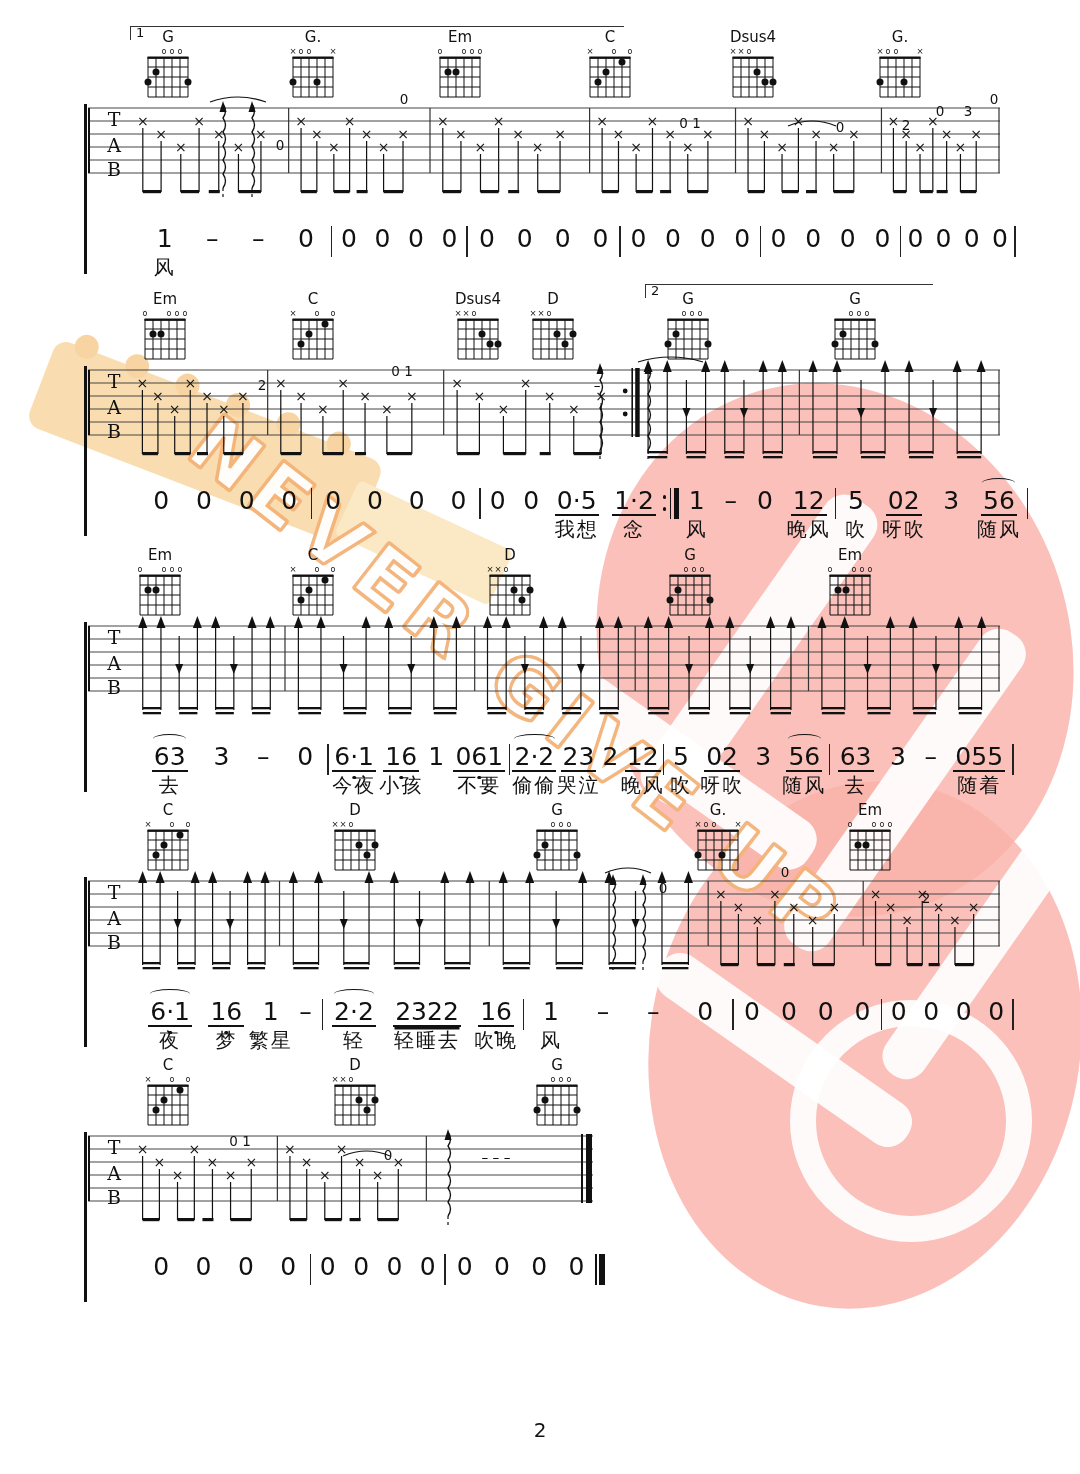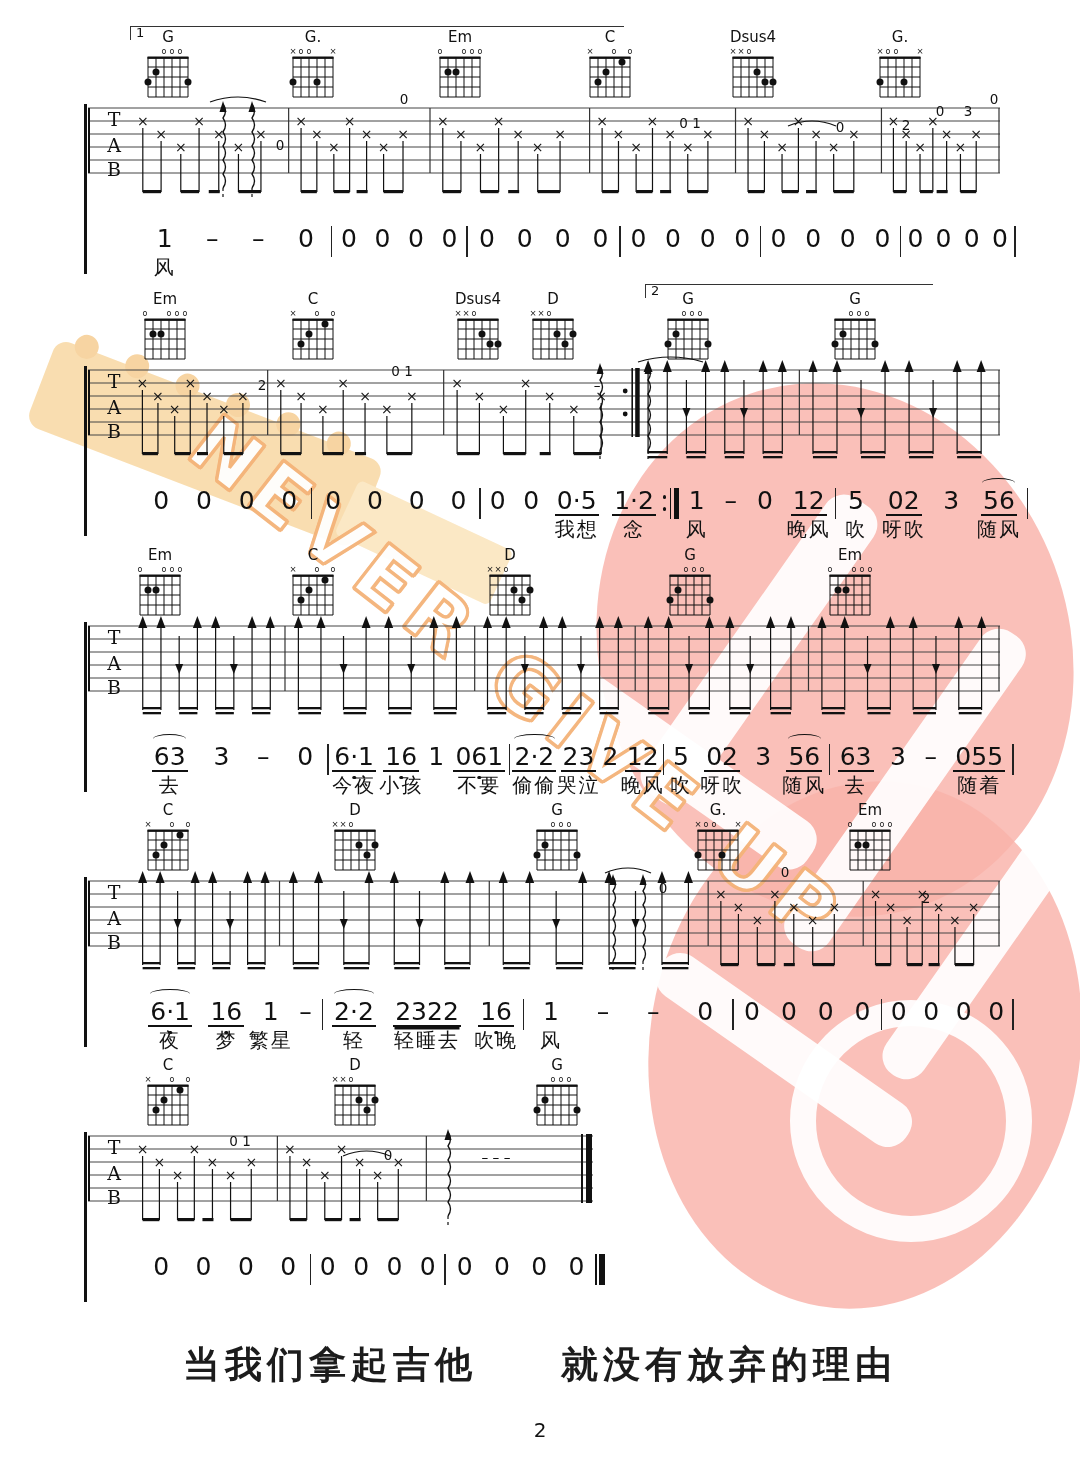--- a/index.html
+++ b/index.html
@@ -1360,15 +1360,14 @@
             <div class="tok">0</div>
           </div>
           <div class="bar end">
             <i class="l1"></i>
             <i class="l2"></i>
           </div>
         </div>
       </div>
     </div>
 
-  <div class="slogan">当我们拿起吉他　　就没有放弃的理由</div>
   <div class="pageno">2</div>
 </div>
 
 </body></html>

